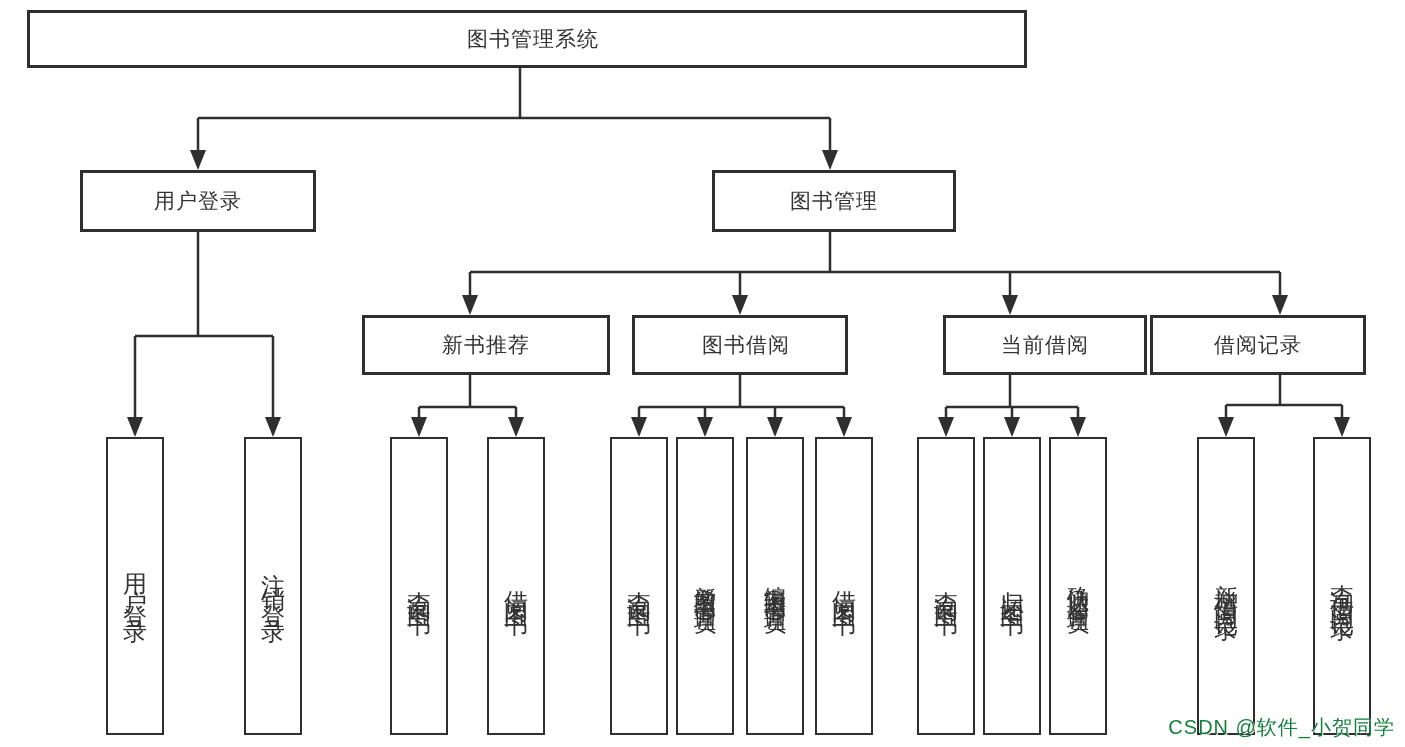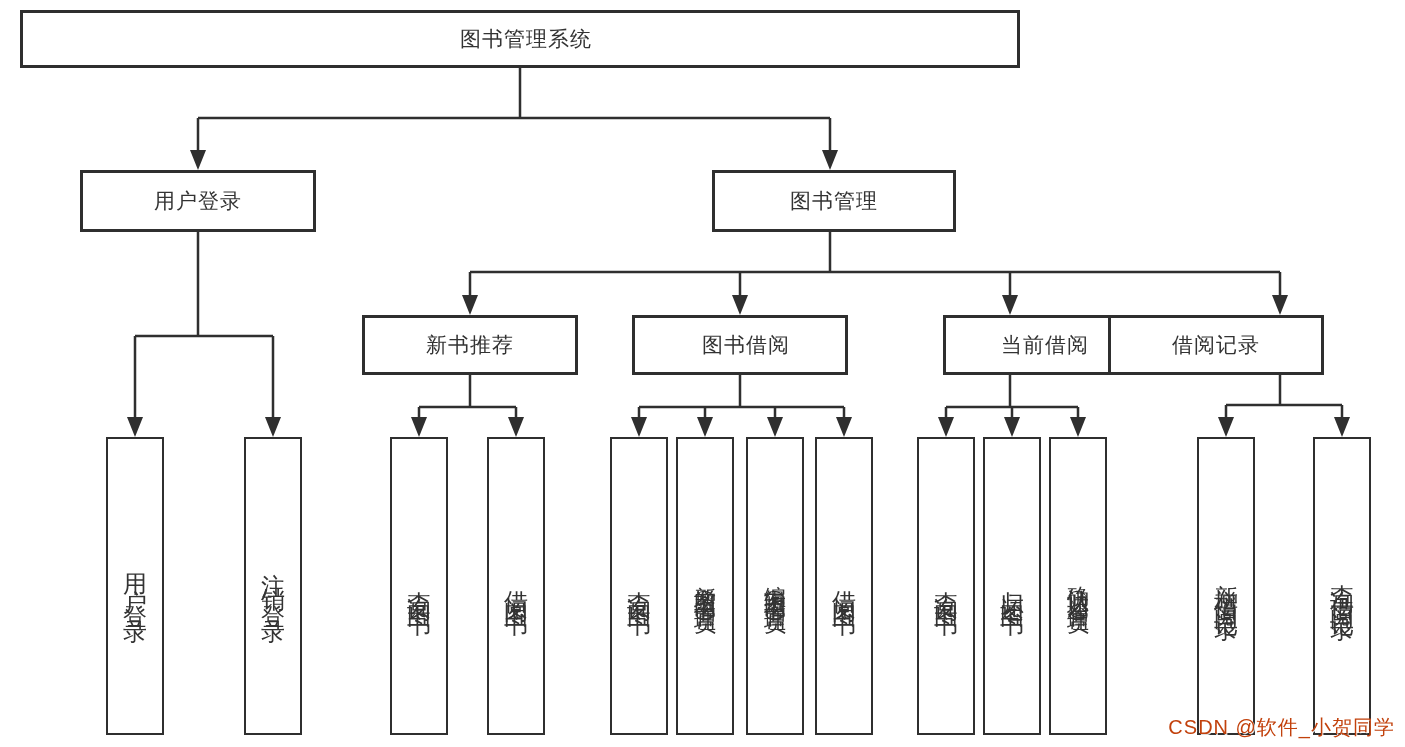--- a/index.html
+++ b/index.html
@@ -29,21 +29,21 @@
     white-space:nowrap;
   }
   .wide{letter-spacing:16px;}
   .mid{letter-spacing:7px;}
   .long{letter-spacing:4px;font-size:22px;}
   .watermark{
     position:absolute;
     right:10px;
     bottom:6px;
     font-size:20px;
-    color:#c2410c;
+    color:#15803d;
     text-shadow:1px 1px 0 rgba(255,255,255,0.85);
     z-index:3;
     letter-spacing:1px;
   }
   svg .wire{stroke:#2f2f2f;stroke-width:2.5;fill:none;}
   svg .head{fill:#2f2f2f;stroke:none;}
 </style>
 </head>
 <body>
 
@@ -78,41 +78,41 @@
     <path class="wire" d="M1010 375 V407 M946 407 H1078 M946 407 V417 M1012 407 V417 M1078 407 V417"></path>
     <polygon class="head" points="938,417 954,417 946,437"></polygon>
     <polygon class="head" points="1004,417 1020,417 1012,437"></polygon>
     <polygon class="head" points="1070,417 1086,417 1078,437"></polygon>
 
     <path class="wire" d="M1280 375 V405 M1226 405 H1342 M1226 405 V417 M1342 405 V417"></path>
     <polygon class="head" points="1218,417 1234,417 1226,437"></polygon>
     <polygon class="head" points="1334,417 1350,417 1342,437"></polygon>
   </svg>
 
-  <div class="box root" style="left:20px;top:10px;width:1000px;height:58px;padding-left:12px;">
+  <div class="box root" style="left:27px;top:10px;width:1000px;height:58px;padding-left:12px;">
     <span class="hlab">图书管理系统</span>
   </div>
 
   <div class="box lvl" style="left:80px;top:170px;width:236px;height:62px;">
     <span class="hlab">用户登录</span>
   </div>
   <div class="box lvl" style="left:712px;top:170px;width:244px;height:62px;">
     <span class="hlab">图书管理</span>
   </div>
 
-  <div class="box lvl" style="left:362px;top:315px;width:216px;height:60px;">
+  <div class="box lvl" style="left:362px;top:315px;width:248px;height:60px;">
     <span class="hlab">新书推荐</span>
   </div>
   <div class="box lvl" style="left:632px;top:315px;width:216px;height:60px;padding-left:12px;">
     <span class="hlab">图书借阅</span>
   </div>
   <div class="box lvl" style="left:943px;top:315px;width:204px;height:60px;">
     <span class="hlab">当前借阅</span>
   </div>
-  <div class="box lvl" style="left:1108px;top:315px;width:216px;height:60px;text-align:right;">
+  <div class="box lvl" style="left:1150px;top:315px;width:216px;height:60px;text-align:right;">
     <span class="hlab">借阅记录</span>
   </div>
 
   <div class="box leaf" style="left:106px;top:437px;width:58px;height:298px;">
     <span class="vlab wide">用户登录</span>
   </div>
   <div class="box leaf" style="left:244px;top:437px;width:58px;height:298px;">
     <span class="vlab wide">注销登录</span>
   </div>
 

